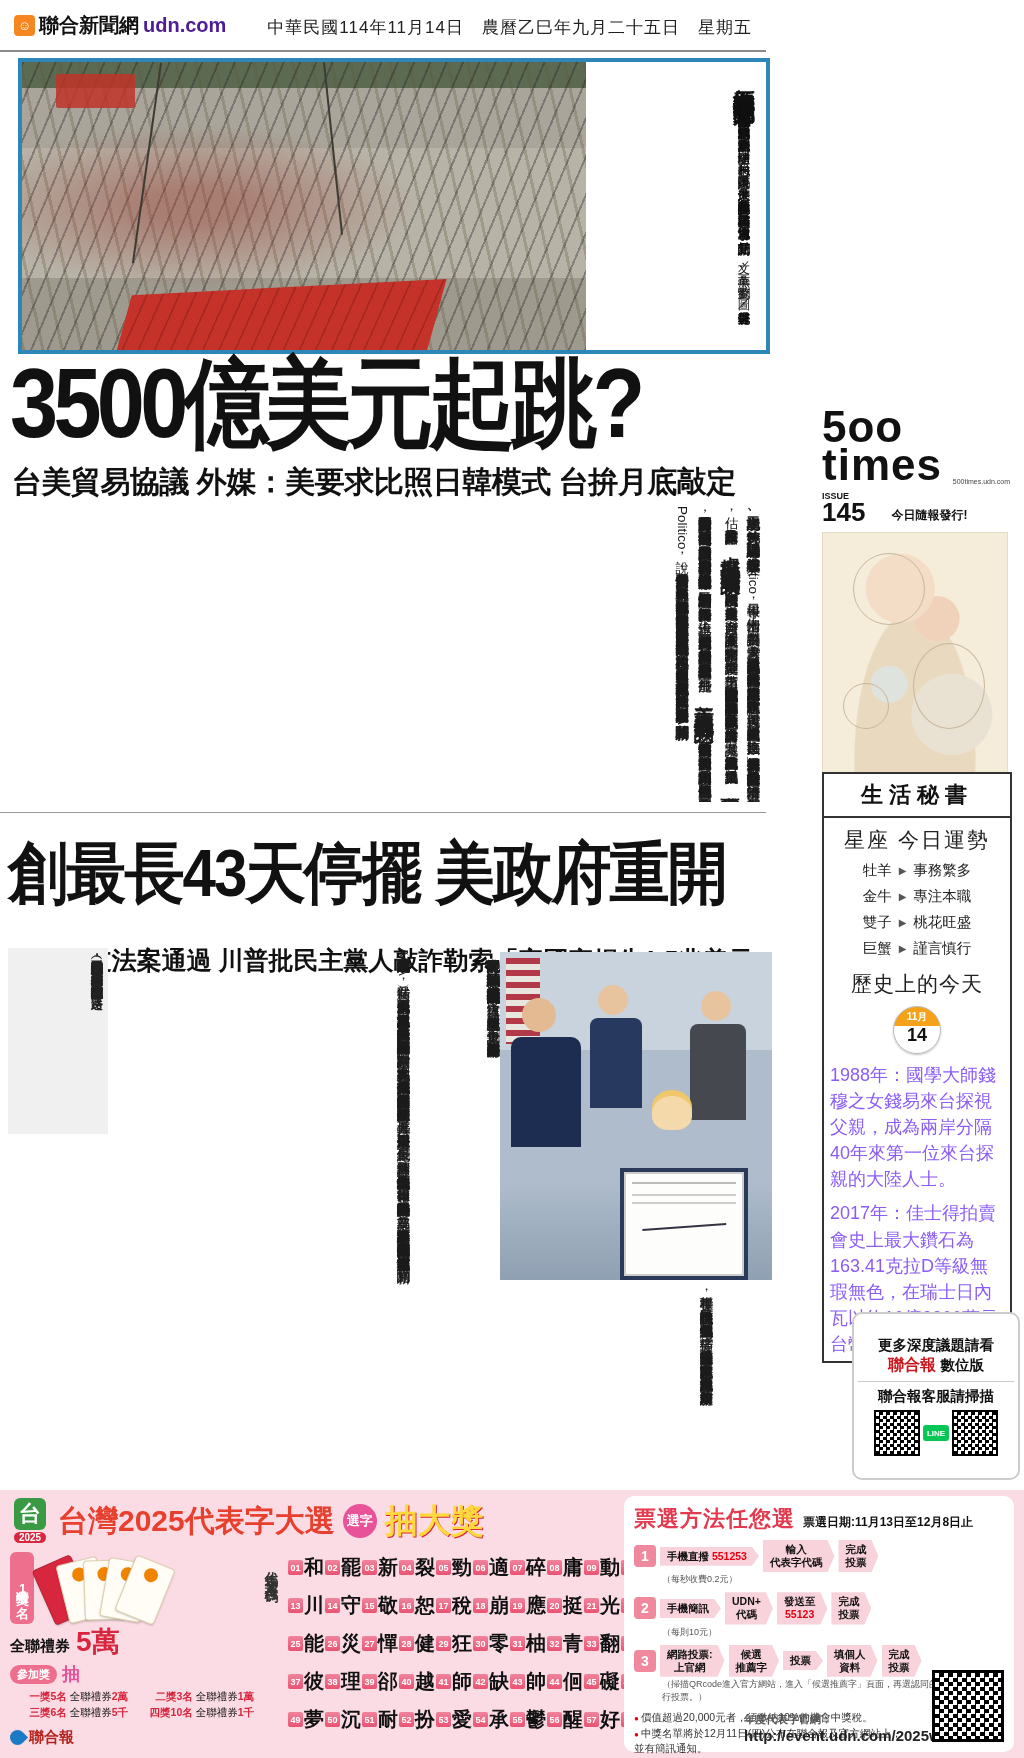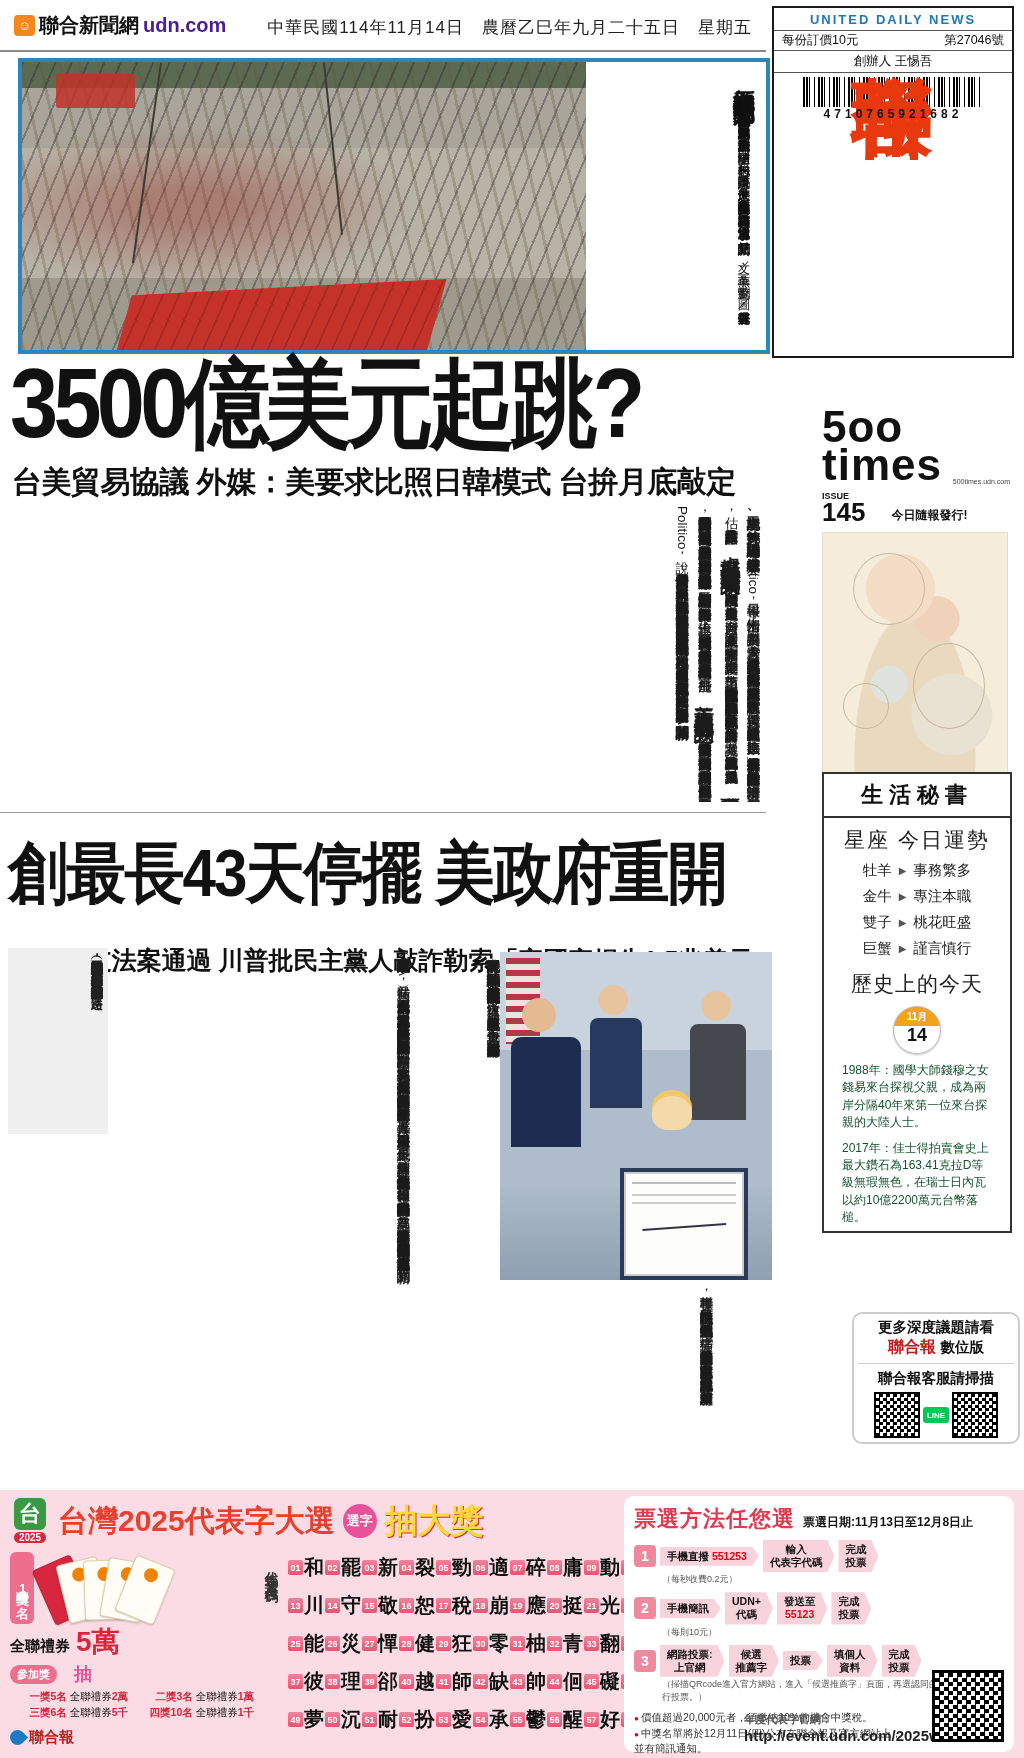--- a/index.html
+++ b/index.html
@@ -96,23 +96,23 @@
              border-bottom:2px solid #333;}
   .horotitle{font-size:21px;text-align:center;letter-spacing:2px;margin-top:8px;color:#222;}
   .horow{display:flex;align-items:center;justify-content:center;gap:7px;font-size:14.5px;margin-top:7px;color:#222;}
   .tri{color:#555;font-size:10px;}
   .histtitle{font-size:21px;text-align:center;letter-spacing:1px;margin-top:12px;color:#222;}
   .histbadge{width:46px;height:46px;border-radius:50%;margin:8px auto 4px;border:1px solid #bbb;
      background:linear-gradient(180deg,#f5a21b 0 42%,#ffffff 42%);box-shadow:0 1px 2px rgba(0,0,0,.25);
      display:flex;flex-direction:column;align-items:center;}
   .histbadge .m{font-size:10px;color:#fff;font-weight:900;margin-top:3px;}
   .histbadge .d{font-size:18px;font-weight:bold;color:#111;margin-top:1px;}
-  .histev{font-size:12px;line-height:1.45;padding:4px 18px;color:#14532d;}
+  .histev{font-size:18px;line-height:1.45;padding:4px 6px;color:#8b5cf6;}
   .promo{position:absolute;left:852px;top:1312px;width:156px;border:2px solid #ccc;border-radius:10px;
-         background:#fff;text-align:center;padding:4px 4px;}
+         background:#fff;text-align:center;padding:22px 4px;}
   .promo .l1{font-size:14.5px;font-weight:bold;}
   .promo .brand{color:#c8161d;font-weight:900;font-size:16px;font-family:"DejaVu Serif",serif;}
   .promo .dv{border-top:1px solid #ccc;margin:5px 0;}
   .qrrow{display:flex;justify-content:center;align-items:center;gap:3px;margin-top:4px;}
   .qr{width:42px;height:42px;border:2px solid #000;
       background:repeating-conic-gradient(#000 0% 25%,#fff 0% 50%) 0 0/7px 7px;}
   .linechip{width:26px;height:16px;background:#06c755;color:#fff;font-size:8px;font-weight:900;
             display:flex;align-items:center;justify-content:center;border-radius:3px;}
   
   .ad{position:absolute;left:0;top:1490px;width:1024px;height:268px;background:#fbdce4;}
@@ -130,21 +130,21 @@
   .guessbadge{background:#ee6e8d;color:#fff;border-radius:6px;padding:4px 3px;writing-mode:vertical-rl;
               text-orientation:upright;font-size:13px;font-weight:900;height:64px;text-align:center;}
   .fan{position:relative;width:128px;height:74px;}
   .card{position:absolute;width:40px;height:58px;background:#fffdf6;border:1px solid #ddcfae;border-radius:4px;
         top:8px;box-shadow:0 1px 2px rgba(0,0,0,.2);}
   .card i{display:block;width:14px;height:14px;border-radius:50%;background:#f08300;margin:6px auto 0;}
   .cardred{background:#d7263d;border-color:#b01f31;}
   .prizebig{display:flex;align-items:baseline;gap:6px;margin-top:2px;}
   .prizebig .t{font-size:15px;font-weight:900;}
   .prizebig .amt{font-size:28px;font-weight:900;color:#d7263d;line-height:1;}
-  .joinrow{display:flex;align-items:center;gap:17px;margin-top:6px;}
+  .joinrow{display:flex;align-items:center;gap:5px;margin-top:6px;}
   .joinpill{background:#ee6e8d;color:#fff;font-size:11px;font-weight:900;border-radius:10px;padding:2px 7px;}
   .drawchar{font-size:18px;font-weight:900;color:#e85298;}
   .joingrid{display:grid;grid-template-columns:1fr 1fr;gap:2px 8px;font-size:10.5px;margin-top:4px;white-space:nowrap;text-align:right;}
   .joingrid b{color:#d7263d;}
   .adbrand{display:flex;align-items:center;gap:4px;margin-top:8px;}
   .bird{width:15px;height:15px;background:#1b7ac4;border-radius:50% 0 50% 50%;transform:rotate(45deg);}
   .adbrandt{font-size:15px;font-weight:900;color:#b5231f;font-family:"DejaVu Serif",serif;}
   .codeslabel{position:absolute;left:262px;top:70px;writing-mode:vertical-rl;text-orientation:upright;
               font-size:13.5px;font-weight:900;letter-spacing:3px;color:#333;}
   .wgrid{position:absolute;left:288px;top:64px;width:330px;display:grid;
@@ -181,31 +181,20 @@
 
   <div class="topbar">
     <div class="udnlogo">
       <div class="udnsq">☺</div>
       <span class="udnt">聯合新聞網</span>
         <span class="udnd">udn.com</span>
     </div>
     <div class="dateline">中華民國114年11月14日　農曆乙巳年九月二十五日　星期五</div>
   </div>
 
-  <div class="masthead">
-    <div class="mastchars" style="writing-mode:vertical-rl;text-orientation:upright;margin:2px auto 0;">聯合報</div>
-    <div class="masteng">UNITED DAILY NEWS</div>
-    <div class="mastprice">
-      <span>每份訂價10元</span>
-      <span>第27046號</span>
-    </div>
-    <div class="mastfounder">創辦人 王惕吾</div>
-    <div class="barcode"></div>
-    <div class="barcodenum">4710765921682</div>
-  </div>
 
   <div class="photoframe">
     <div class="fphoto">
       <div class="redtop"></div>
       <div class="pole" style="left:22%;top:0;width:2px;height:70%;transform:rotate(8deg);"></div>
       <div class="pole" style="left:55%;top:0;width:2px;height:60%;transform:rotate(-6deg);"></div>
       <div class="roof"></div>
     </div>
     <div class="teaser">
       <b class="teaserhead">新堰塞湖再淹萬榮鄉</b>

